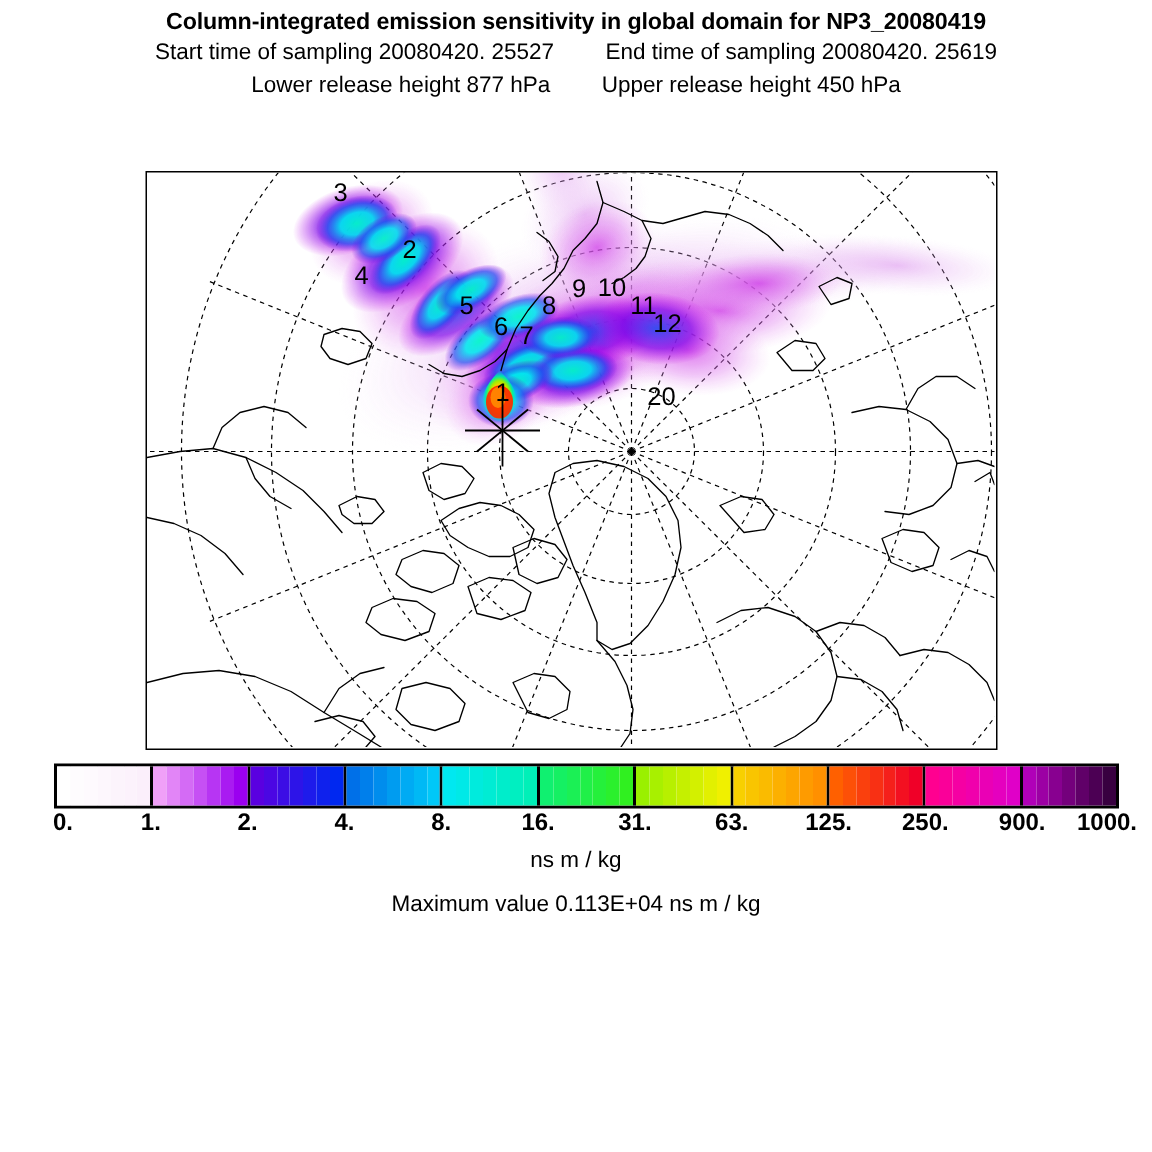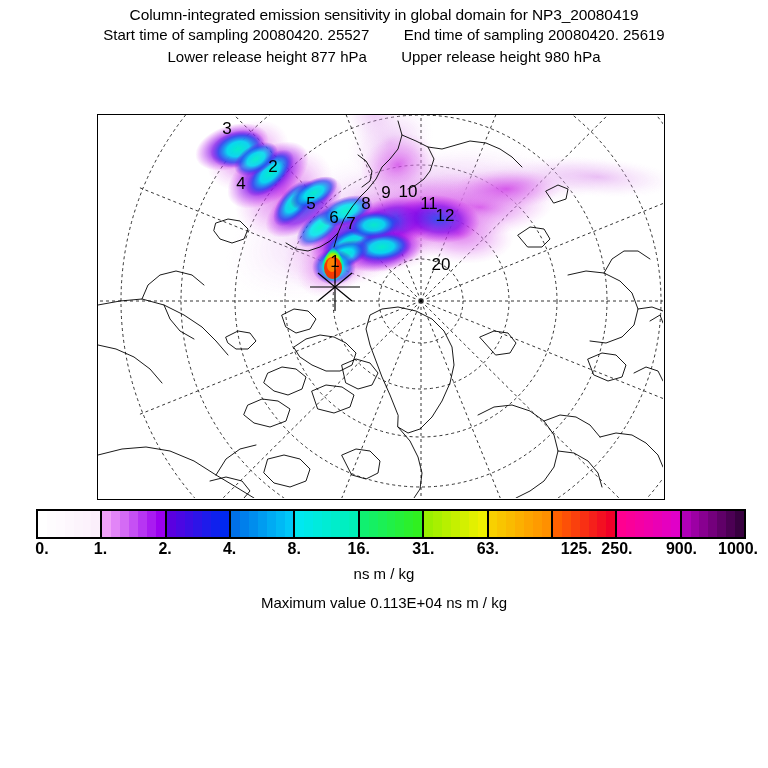--- a/index.html
+++ b/index.html
@@ -1,21 +1,21 @@
 <!DOCTYPE html>
 <html><head>
 <meta charset="utf-8">
 <style>
   html,body{margin:0;padding:0;background:#ffffff;}
   body{width:768px;height:768px;position:relative;overflow:hidden;
        font-family:"Liberation Sans","DejaVu Sans",sans-serif;color:#000;}
 
   
   #header{position:absolute;left:0;top:0;width:768px;text-align:center;}
-  #title{font-size:15.5px;font-weight:normal;letter-spacing:-0.1px;margin-top:5px;
+  #title{font-size:15.5px;font-weight:bold;letter-spacing:-0.1px;margin-top:5px;
          line-height:19px;white-space:nowrap;}
   .hrow{font-size:15px;line-height:22px;white-space:nowrap;}
   .hrow .gap{display:inline-block;width:26px;}
 
   
   #map-frame{position:absolute;left:97px;top:114px;width:568px;height:386px;
              border:1.5px solid #000;box-sizing:border-box;background:#fff;
              overflow:hidden;}
   #map-svg{position:absolute;left:0;top:0;}
 
@@ -45,21 +45,21 @@
 <div id="header">
   <div id="title">Column-integrated emission sensitivity in global domain for NP3_20080419</div>
   <div class="hrow">
     <span>Start time of sampling 20080420. 25527</span>
     <span class="gap"></span>
     <span>End time of sampling 20080420. 25619</span>
   </div>
   <div class="hrow">
     <span>Lower release height  877 hPa</span>
     <span class="gap"></span>
-    <span>Upper release height  980 hPa</span>
+    <span>Upper release height  450 hPa</span>
   </div>
 </div>
 
 <div id="map-frame">
   <svg id="map-svg" width="565" height="383" viewBox="0 0 565 383">
     <defs>
 
       <radialGradient id="gHot" cx="50%" cy="50%" r="50%">
         <stop offset="0%" stop-color="#ff1e00" stop-opacity="1"></stop>
         <stop offset="22%" stop-color="#ff6a00" stop-opacity="1"></stop>
@@ -361,20 +361,20 @@
     </div>
   <div id="cticks">
       <div class="ctick" style="left: 6px;">0.</div>
       <div class="ctick" style="left: 64.5455px;">1.</div>
       <div class="ctick" style="left: 129.091px;">2.</div>
       <div class="ctick" style="left: 193.636px;">4.</div>
       <div class="ctick" style="left: 258.182px;">8.</div>
       <div class="ctick" style="left: 322.727px;">16.</div>
       <div class="ctick" style="left: 387.273px;">31.</div>
       <div class="ctick" style="left: 451.818px;">63.</div>
-      <div class="ctick" style="left: 516.364px; margin-left: 24px;">125.</div>
+      <div class="ctick" style="left: 516.364px;">125.</div>
       <div class="ctick" style="left: 580.909px;">250.</div>
       <div class="ctick" style="left: 645.455px;">900.</div>
       <div class="ctick" style="left: 702px;">1000.</div>
     </div>
 </div>
 <div id="cbar-unit">ns m / kg</div>
 <div id="maxval">Maximum value  0.113E+04 ns m / kg</div>
 
 </body></html>

